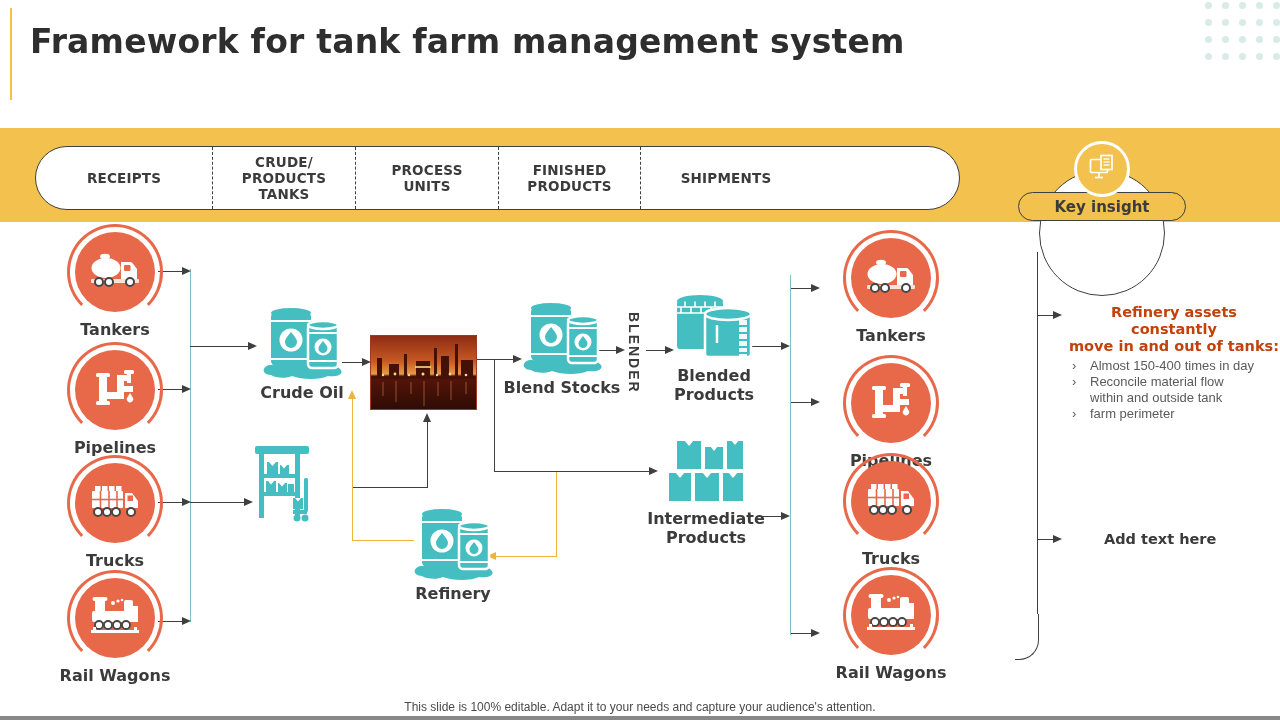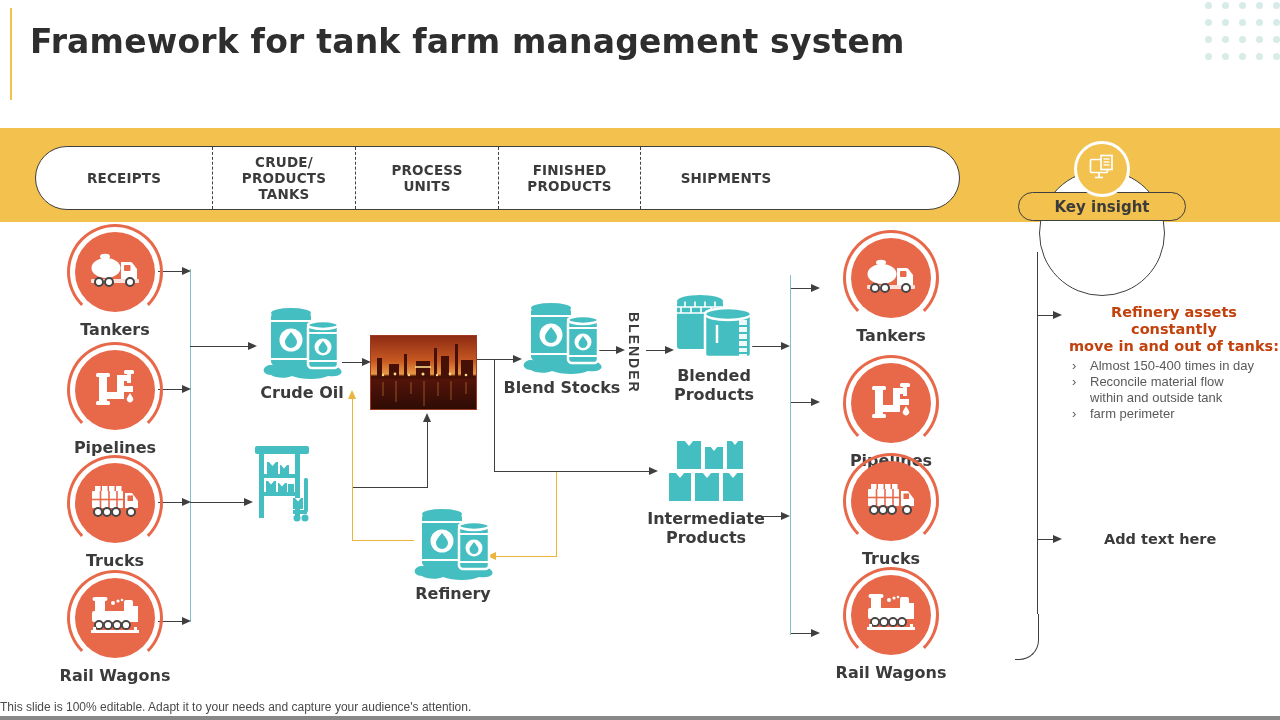--- a/index.html
+++ b/index.html
@@ -72,21 +72,21 @@
   
   .ki-line { left:1037px; top:252px; height:362px; }
   .ki-hook { left:1015px; top:614px; width:24px; height:46px;
     border-right:1.6px solid #3F3F3F; border-bottom:1.6px solid #3F3F3F; border-bottom-right-radius:20px; }
   .ki-heading { left:1068px; top:304px; font-weight:bold; font-size:14.5px; line-height:17px; color:#c2410c;text-align:center; }
   .ki-bullets { left:1072px; top:358px; width:210px; font-size:13px; line-height:16px; color:#5A5A5A; }
   .ki-bullets .row { display:flex; margin-bottom:0px; }
   .ki-bullets .mk { width:18px; flex:0 0 18px; }
   .ki-note { left:1068px; top:531px; font-weight:bold; font-size:14.5px; color:#3B3B3B;margin-left:36px; }
 
-  .footer { left:0; top:700px; width:1280px; text-align:left; font-size:12px; color:#4A4A4A; }
+  .footer { left:0; top:700px; width:1280px; text-align:center; font-size:12px; color:#4A4A4A; }
 </style>
 </head>
 <body>
 
 <div class="slide">
 
   <div class="abs left-accent"></div>
   <div class="abs title gothic">Framework for tank farm management system</div>
   <div class="abs dots">
     <i></i>

